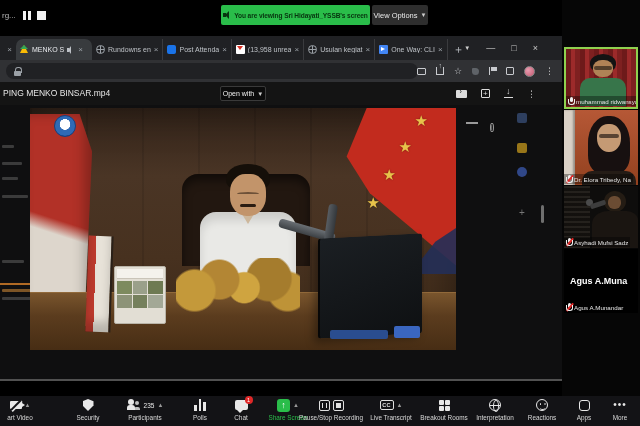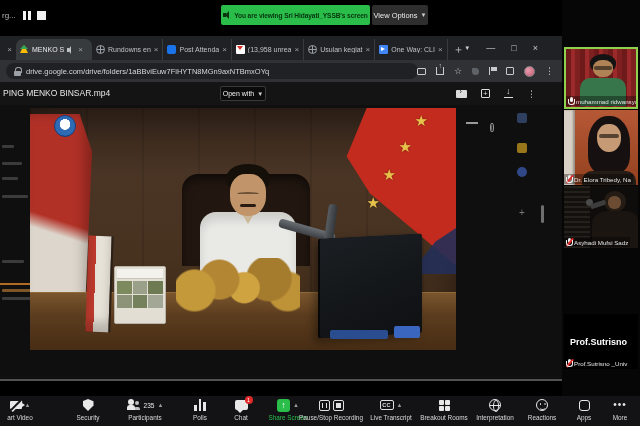--- a/index.html
+++ b/index.html
@@ -267,21 +267,20 @@
         <span class="caret-down">▼</span>
         <span>—</span>
         <span>□</span>
         <span>×</span>
       </div>
     </div>
 
     <div class="urlrow">
       <div class="urlpill">
         <span class="lock"></span>
-        <span class="urltext">drive.google.com/drive/folders/1aBBviEuw7FiHYTN8MGn9axNTBmxOYq</span>
       </div>
       <div class="urlicons">
         <span class="ic-cast"></span>
         <span class="ic-share"></span>
         <span>☆</span>
         <span class="ic-pin"></span>
         <span class="ic-flag"></span>
         <span class="ic-sq"></span>
         <span class="avatar"></span>
         <span class="kebab">⋮</span>
@@ -391,27 +390,27 @@
       <span class="body"></span>
       <span class="michead"></span>
       <span class="micarm"></span>
       <div class="tile-label">
         <span class="mic">
             <i class="slash"></i>
           </span>
         <span>Asyhadi Mufsi Sadz</span>
       </div>
     </div>
-    <div class="tile t5">
-      <div class="tile-center">Prof.Sutrisno</div>
+    <div class="tile t4">
+      <div class="tile-center">Agus A.Muna</div>
       <div class="tile-label">
         <span class="mic">
             <i class="slash"></i>
           </span>
-        <span>Prof.Sutrisno _Univ</span>
+        <span>Agus A.Munandar</span>
       </div>
     </div>
   </div>
 
   <div class="toolbar">
     <div class="titem" style="left:-6px; width:52px;">
       <span class="iconrow">
           <span class="ic-cam">
             <i class="slash"></i>
           </span>

